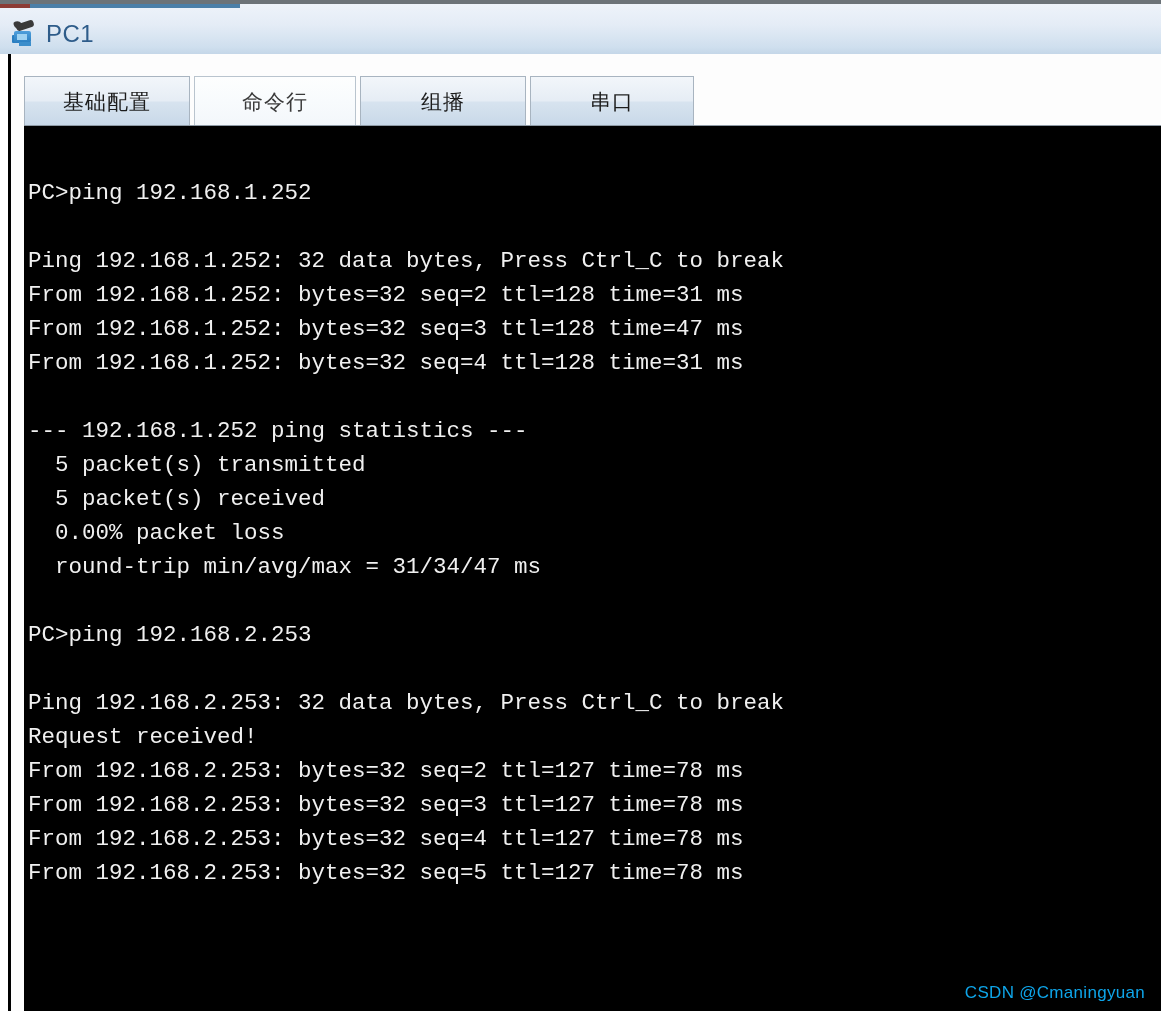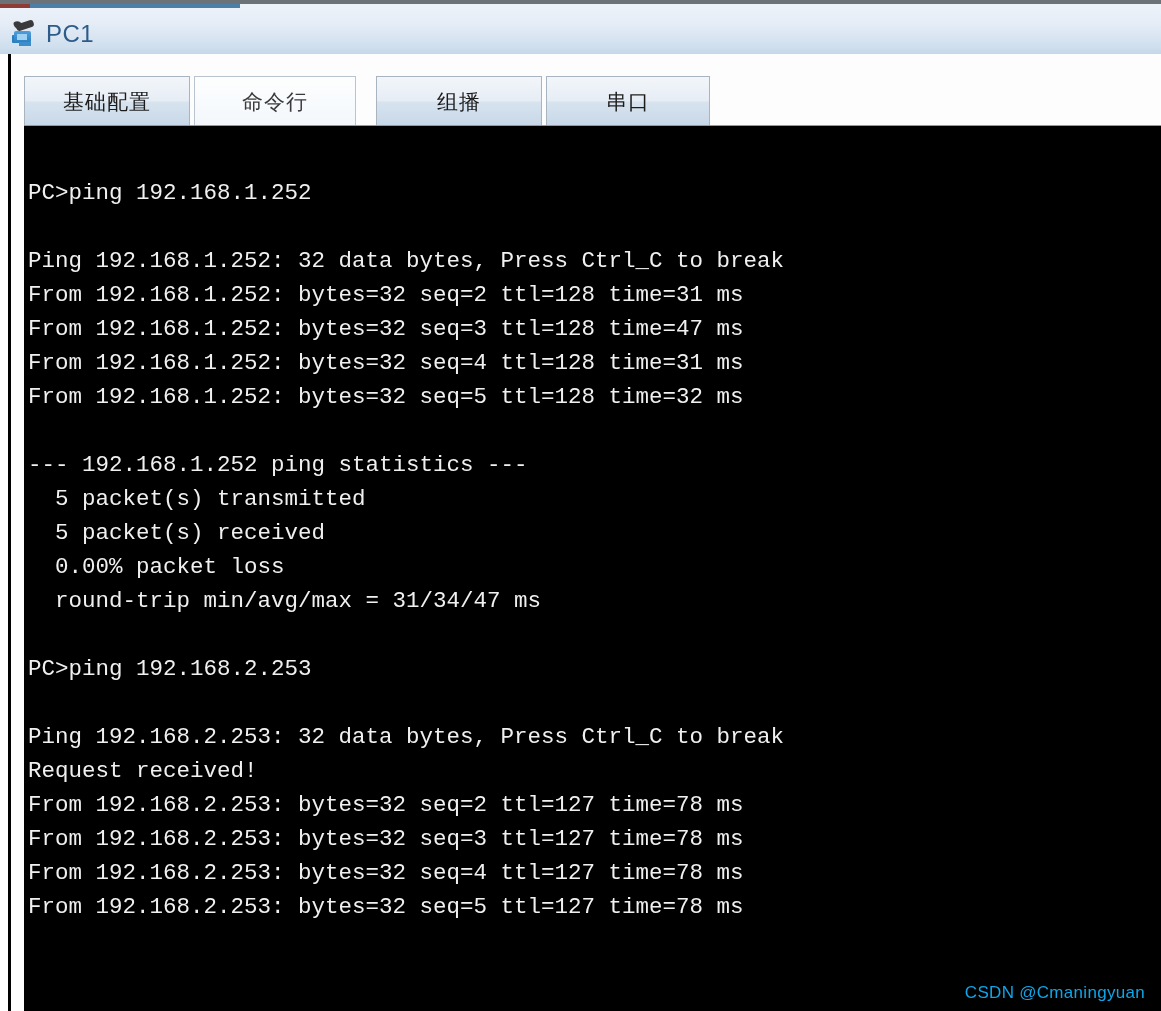--- a/index.html
+++ b/index.html
@@ -152,21 +152,21 @@
     letter-spacing: 1px;
     cursor: pointer;
   }
   .tab.selected {
     background: linear-gradient(to bottom, #fdfefe 0%, #f8fbfd 50%, #f3f7fb 100%);
     border-color: #b9c4ce;
     color: #3a3a3a;
   }
   .tab.t1 { width: 166px; }
   .tab.t2 { width: 162px; }
-  .tab.t3 { width: 166px; margin-left: 16px; }
+  .tab.t3 { width: 166px; }
   .tab.t4 { width: 166px; font-size: 19px; }
   .tab.t5 { width: 164px; }
 
   
   .terminal-wrap {
     position: absolute;
     left: 24px; top: 71px;
     width: 1137px;
     height: 886px;
     background: #000000;
@@ -244,21 +244,20 @@
 
     <div class="terminal-wrap">
       <div class="terminal" id="terminal">
           <div class="term-line blank"> </div>
           <div class="term-line">PC&gt;ping 192.168.1.252</div>
           <div class="term-line blank"> </div>
           <div class="term-line">Ping 192.168.1.252: 32 data bytes, Press Ctrl_C to break</div>
           <div class="term-line">From 192.168.1.252: bytes=32 seq=2 ttl=128 time=31 ms</div>
           <div class="term-line">From 192.168.1.252: bytes=32 seq=3 ttl=128 time=47 ms</div>
           <div class="term-line">From 192.168.1.252: bytes=32 seq=4 ttl=128 time=31 ms</div>
-          <div class="term-line">From 192.168.1.252: bytes=32 seq=5 ttl=128 time=32 ms</div>
           <div class="term-line blank"> </div>
           <div class="term-line">--- 192.168.1.252 ping statistics ---</div>
           <div class="term-line">  5 packet(s) transmitted</div>
           <div class="term-line">  5 packet(s) received</div>
           <div class="term-line">  0.00% packet loss</div>
           <div class="term-line">  round-trip min/avg/max = 31/34/47 ms</div>
           <div class="term-line blank"> </div>
           <div class="term-line">PC&gt;ping 192.168.2.253</div>
           <div class="term-line blank"> </div>
           <div class="term-line">Ping 192.168.2.253: 32 data bytes, Press Ctrl_C to break</div>

